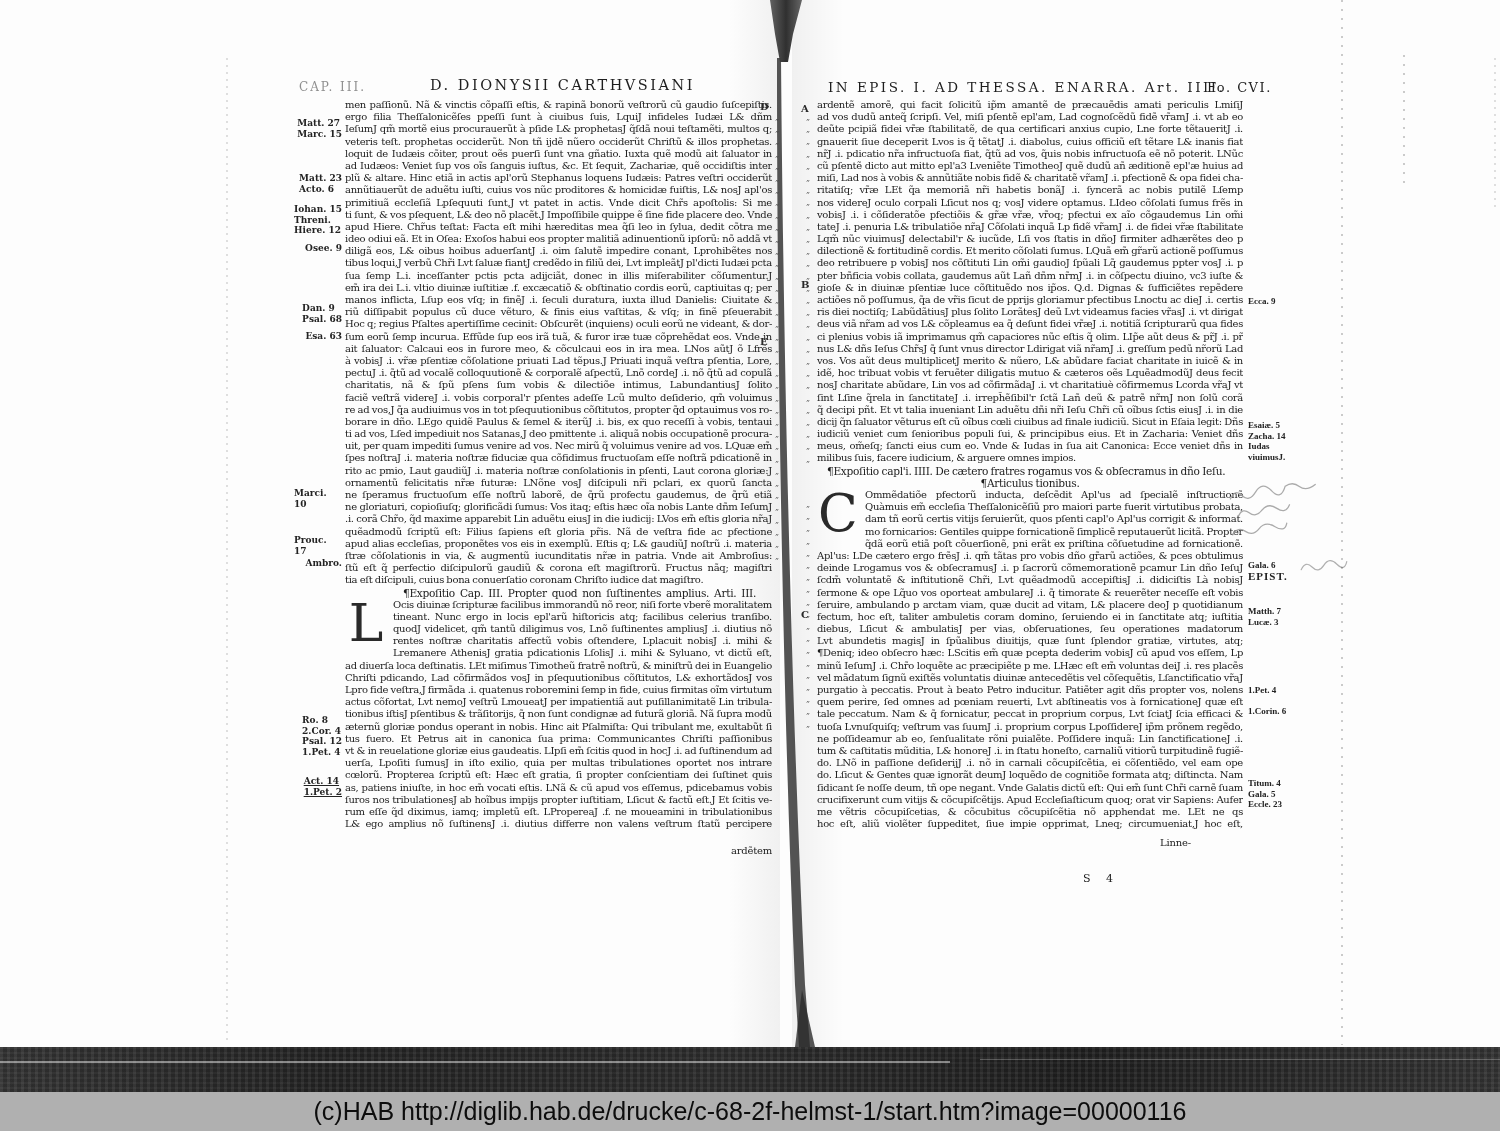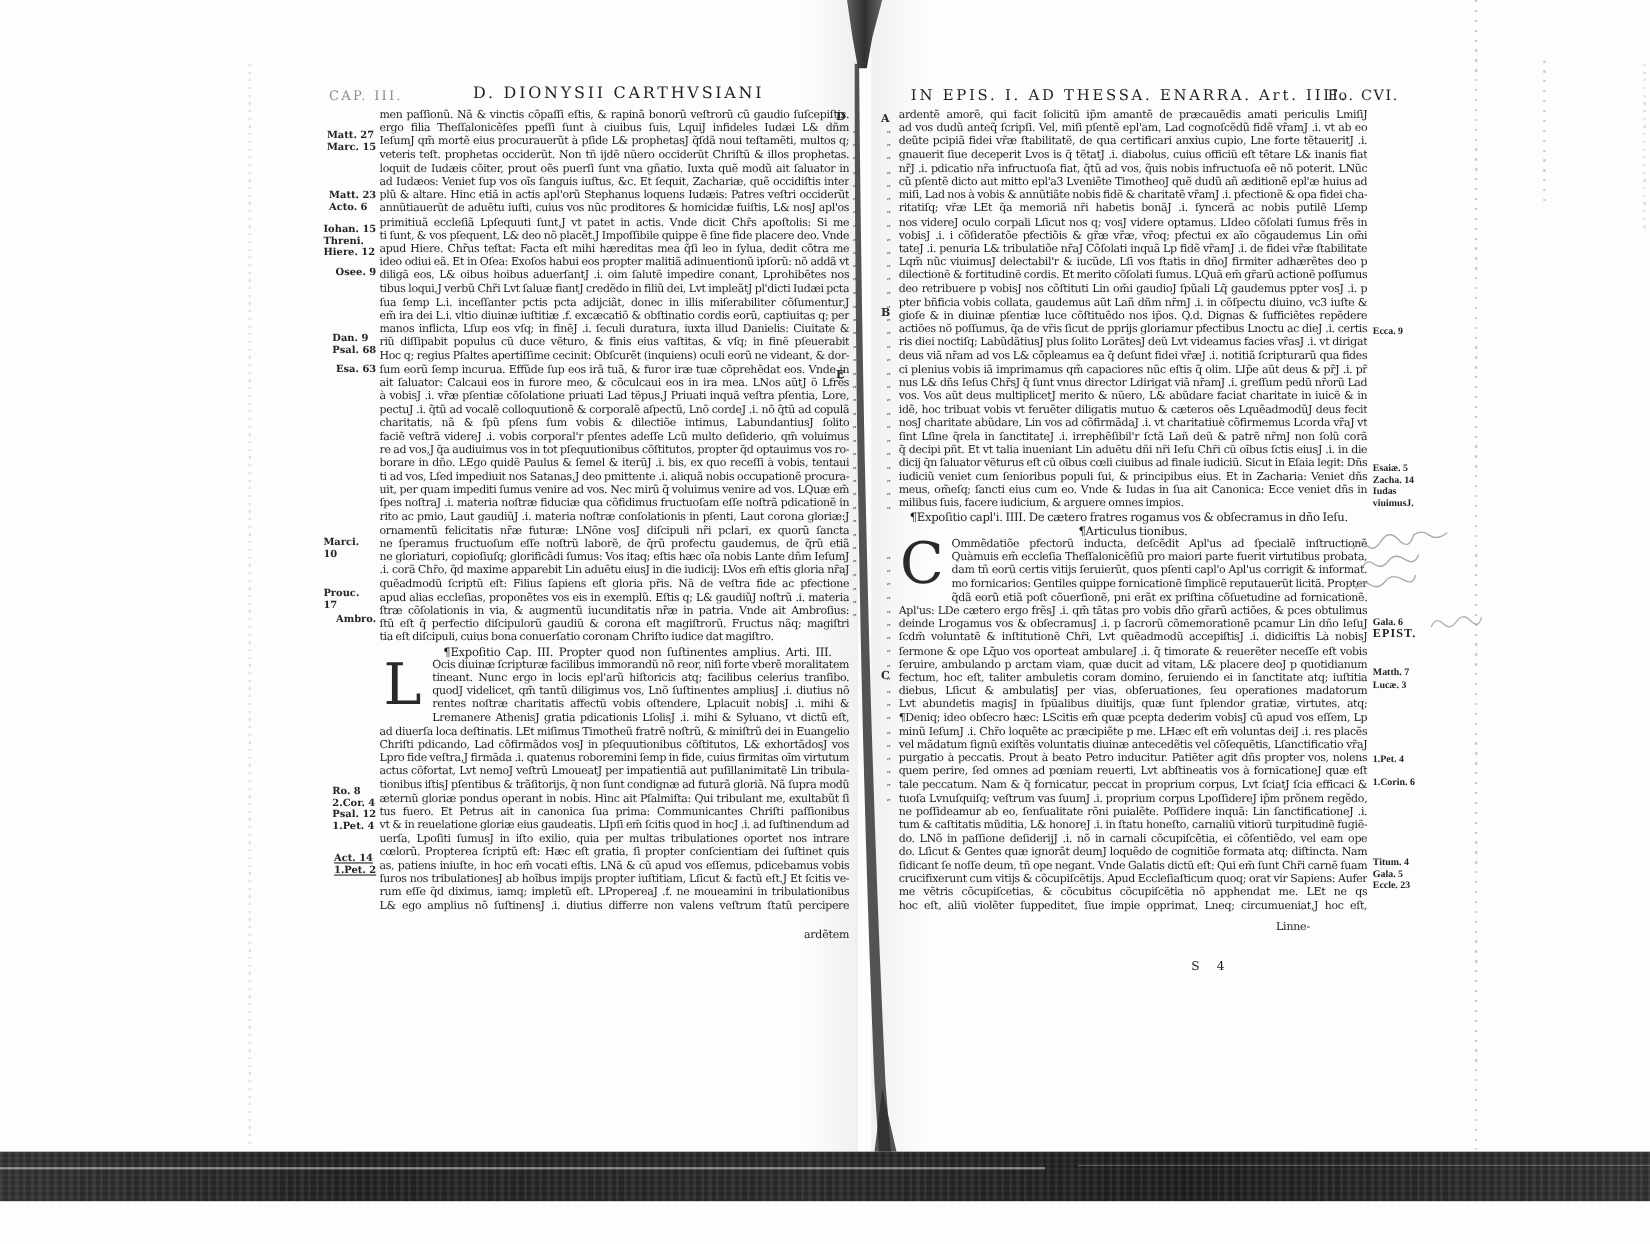--- a/index.html
+++ b/index.html
@@ -408,14 +408,17 @@
   <div class="edge" style="left:1341px;top:0px;height:1045px;"></div>
   <div class="edge" style="left:1403px;top:55px;height:135px;"></div>
   <div class="edge faint" style="left:1494px;top:58px;height:150px;"></div>
 
   <div class="bottom-band">
     <div class="grain"></div>
     <div class="streak1"></div>
     <div class="streak2"></div>
   </div>
 
+  <div class="caption-bar">
+    <span class="cap">(c)HAB http://diglib.hab.de/drucke/c-68-2f-helmst-1/start.htm?image=00000116</span>
+  </div>
 
 </div>
 
 </body></html>

